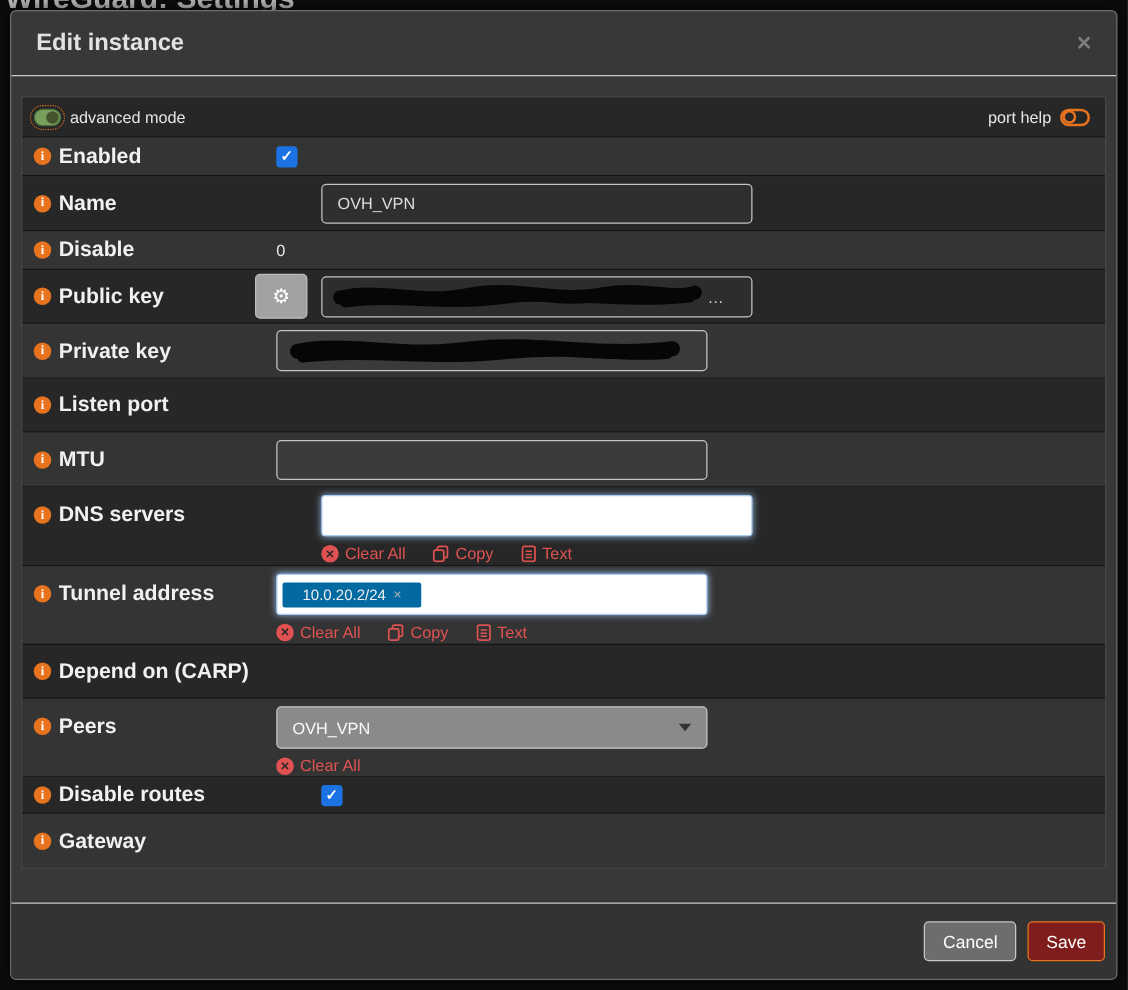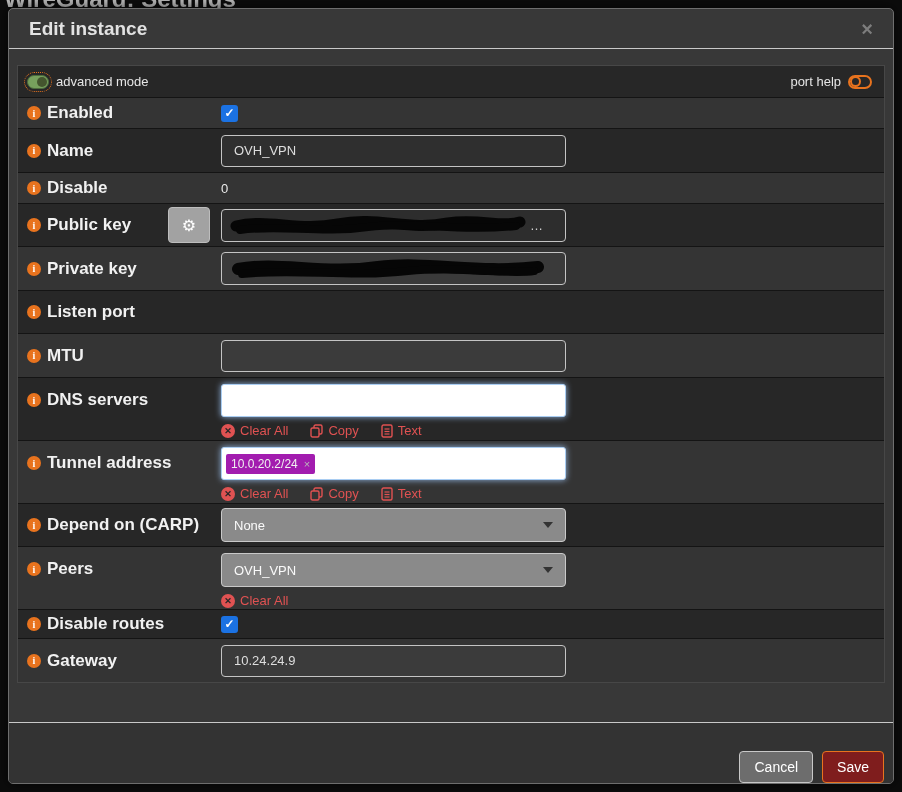--- a/index.html
+++ b/index.html
@@ -15,33 +15,33 @@
     position:absolute; top:-15px; left:4px;
     font-size:24px; font-weight:bold; color:#b9b9b9;
     z-index:0; white-space:nowrap;
   }
   .modal {
     position:absolute; left:8px; top:8px; width:886px; height:776px;
     background:#383838; border:1px solid #6e6e6e; border-radius:5px;
     z-index:1; overflow:hidden; box-shadow:0 0 12px rgba(0,0,0,.7);
   }
   .modal-header {
-    height:40px; display:flex; align-items:center; justify-content:space-between;
+    height:52px; display:flex; align-items:center; justify-content:space-between;
     padding:0 20px; border-bottom:1px solid #c9c9c9;
   }
   .modal-title { font-size:19px; font-weight:bold; color:#e2e2e2; }
   .close-x { color:#7d7d7d; font-size:20px; font-weight:bold; cursor:pointer; line-height:1; }
   .modal-body { padding:16px 8px 0 8px; }
   .form-table { border:1px solid #474747; }
   .row {
     display:flex; align-items:center; border-bottom:1px solid #141414;
     padding-left:9px;
   }
   .row:last-child { border-bottom:none; }
-  .row.dark  { background:#272727; }
+  .row.dark  { background:#272727;gap:36px; }
   .row.light { background:#343434; }
   .row.top { align-items:flex-start; }
   .cell-label { width:194px; flex:none; display:flex; align-items:center; }
   .row.top .cell-label { padding-top:12px; }
   .cell-control { flex:1; display:flex; flex-direction:column; justify-content:center; }
   .field-label { font-size:17px; font-weight:bold; color:#f1f1f1; }
   .info-icon {
     width:14px; height:14px; border-radius:50%; background:#e8731e; color:#fff;
     font-size:10px; font-weight:bold; font-family:"Liberation Serif", serif;
     display:inline-flex; align-items:center; justify-content:center;
@@ -93,22 +93,22 @@
     width:42px; height:36px; background:#a2a2a2; border:1px solid #bdbdbd;
     border-radius:4px; color:#fff; font-size:16px; display:inline-flex;
     align-items:center; justify-content:center; cursor:pointer; flex:none;
   }
   .token-field {
     width:345px; min-height:33px; background:#ffffff; border:1px solid #a9cdf2;
     border-radius:3px; box-shadow:0 0 6px rgba(165,205,255,0.85);
     display:flex; align-items:center; padding:3px 4px;
   }
   .token-chip {
-    background:#a21caf; color:#f0f0f0; font-size:12px; border-radius:2px;
-    padding:3px 5px; display:inline-flex; align-items:center; gap:6px;
+    background:#0369a1; color:#f0f0f0; font-size:12px; border-radius:2px;
+    padding:3px 16px; display:inline-flex; align-items:center; gap:6px;
   }
   .token-chip .chip-x { color:#b9b9b9; font-size:11px; cursor:pointer; }
   .actions { display:flex; align-items:center; gap:22px; margin-top:6px; }
   .action-link {
     display:inline-flex; align-items:center; gap:5px; color:#e05252;
     font-size:13px; cursor:pointer;
   }
   .ico-clear {
     width:14px; height:14px; border-radius:50%; background:#e05252; color:#272727;
     font-size:9px; font-weight:bold; display:inline-flex; align-items:center;
@@ -120,21 +120,21 @@
     border-radius:4px; display:flex; align-items:center; justify-content:space-between;
     padding:0 12px; cursor:pointer;
   }
   .select-value { font-size:13px; color:#fafafa; }
   .select-caret {
     width:0; height:0; border-left:5px solid transparent;
     border-right:5px solid transparent; border-top:6px solid #333333;
   }
   .modal-footer {
     position:absolute; left:0; right:0; bottom:0; height:61px;
-    border-top:1px solid #c9c9c9; display:flex; align-items:flex-end;
+    border-top:1px solid #c9c9c9; display:flex; align-items:center;
     justify-content:flex-end; gap:9px; padding-right:9px; background:#333333;
   }
   .btn { font-family:"Liberation Sans", sans-serif; font-size:14px; border-radius:4px;
     padding:7px 14px; cursor:pointer; color:#fff; }
   .btn-cancel { background:#6d6d6d; border:1px solid #c8c8c8; }
   .btn-save { background:#7f1d1d; border:1px solid #e8731e; }.h31{height:31px}.h44{height:44px}.h43{height:43px}
   .h63{height:63px}.h29{height:29px}
   .pad-actions { padding:6px 0 6px 0; }
 </style>
 </head>
@@ -331,26 +331,20 @@
             </span>
           </div>
         </div>
       </div>
 
       <div class="row dark h43">
         <div class="cell-label">
           <span class="info-icon">i</span>
           <span class="field-label">Depend on (CARP)</span>
         </div>
-        <div class="cell-control">
-          <div class="select-box">
-            <span class="select-value">None</span>
-            <span class="select-caret"></span>
-          </div>
-        </div>
       </div>
 
       <div class="row light h63 top">
         <div class="cell-label">
           <span class="info-icon">i</span>
           <span class="field-label">Peers</span>
         </div>
         <div class="cell-control pad-actions">
           <div class="select-box">
             <span class="select-value">OVH_VPN</span>
@@ -377,23 +371,20 @@
               <span>✓</span>
             </span>
         </div>
       </div>
 
       <div class="row light h43">
         <div class="cell-label">
           <span class="info-icon">i</span>
           <span class="field-label">Gateway</span>
         </div>
-        <div class="cell-control">
-          <input class="text-input" value="10.24.24.9" style="">
-        </div>
       </div>
 
     </div>
   </div>
 
   <div class="modal-footer">
     <button class="btn btn-cancel">Cancel</button>
     <button class="btn btn-save">Save</button>
   </div>
 

